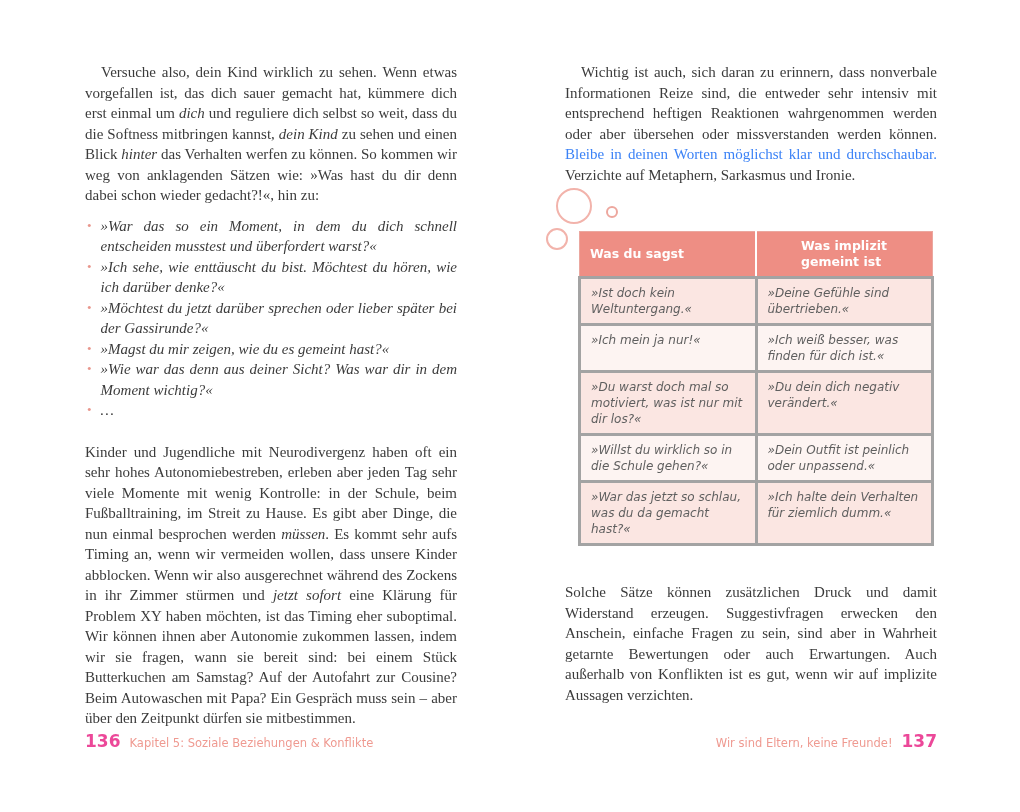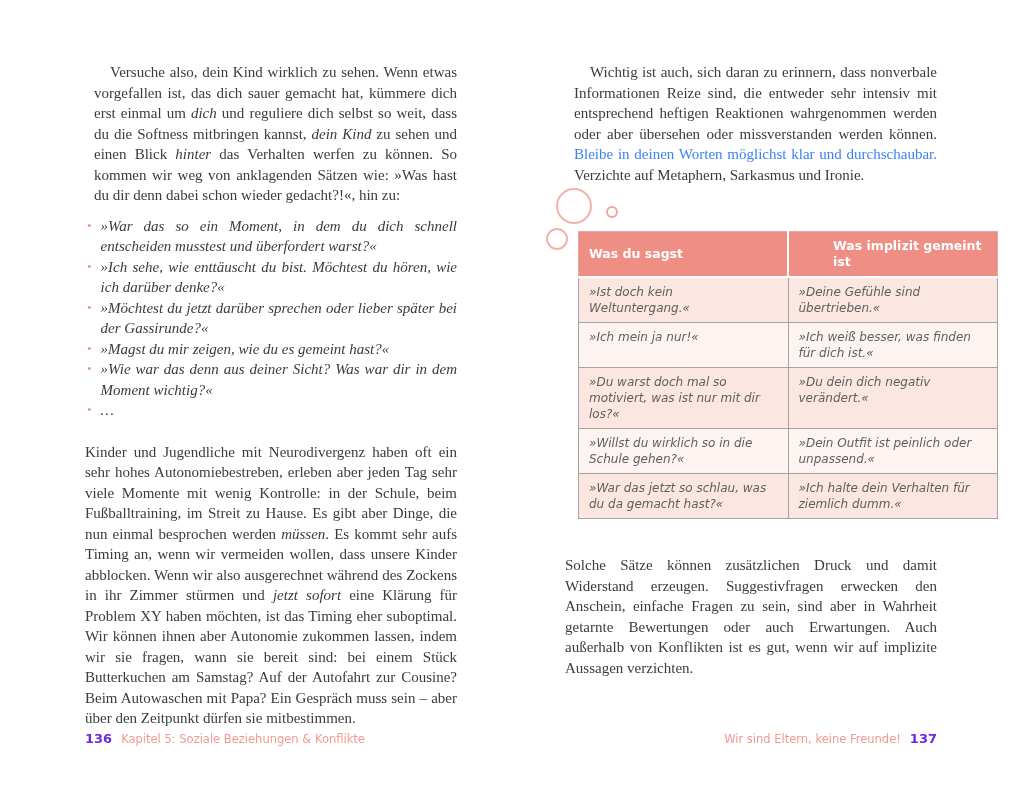--- a/index.html
+++ b/index.html
@@ -15,21 +15,21 @@
     position:absolute;
     top:62px;
     width:372px;
     font-size:15px;
     line-height:20.5px;
     text-align:justify;
     hyphens:auto;
   }
   .col-left  { left:85px; }
   .col-right { left:565px; }
-  p.indent { text-indent:16px;margin-left:9px; }
+  p.indent { text-indent:16px; }
   .seg-i   { font-style:italic; }
   .seg-red { color:#3b82f6; }
 
   .bullets { list-style:none; margin:10px 0 21px 2px; }
   .bullets li { display:flex; }
   .bullet-dot {
     color:#e8968c;
     font-size:13px;
     line-height:20.5px;
     margin-right:9px;
@@ -45,63 +45,63 @@
     z-index:0;
   }
   .circle-big   { width:36px; height:36px; top:-43px; left:-9px; }
   .circle-small { width:12px; height:12px; top:-25px; left:41px; border-color:#eda79e; }
   .circle-mid   { width:22px; height:22px; top:-3px;  left:-19px; }
 
   table {
     position:relative;
     z-index:1;
     margin-left:13px;
-    width:420px;
+    width:356px;
     border-collapse:collapse;
     border:1.5px solid #eba79f;
     font-family:"DejaVu Sans", sans-serif;
     font-size:12px;
     line-height:16px;
     color:#5f5f5f;
     text-align:left;
   }
   thead th {
     background:#ee8e84;
     color:#ffffff;
     font-weight:bold;
     font-size:12.5px;
     padding:6px 10px;
     border-bottom:2px solid #ffffff;
   }
   thead th + th { border-left:2px solid #ffffff;padding-left:44px; }
   tbody td {
     font-style:italic;
     padding:6px 10px;
-    border:1px solid #a3a3a3;
+    border:3px solid #a3a3a3;
     vertical-align:top;
     width:50%;
   }
   tbody tr:nth-child(odd)  td { background:#fbe6e2; }
   tbody tr:nth-child(even) td { background:#fdf4f2; }
 
   .after-table { margin-top:36px; }
 
   .footer {
     position:absolute;
     top:731px;
     font-family:"DejaVu Sans", sans-serif;
     font-size:11.5px;
     color:#ef9a91;
   }
   .footer-left  { left:85px; }
   .footer-right { left:565px; width:372px; text-align:right; }
   .page-num {
     font-weight:bold;
-    font-size:13px;
-    color:#6d28d9;
+    font-size:17px;
+    color:#ec4899;
   }
   .footer-left .page-num  { margin-right:9px; }
   .footer-right .page-num { margin-left:9px; }
 </style>
 </head>
 <body>
 
 <div>
 
   <div class="col col-left">

